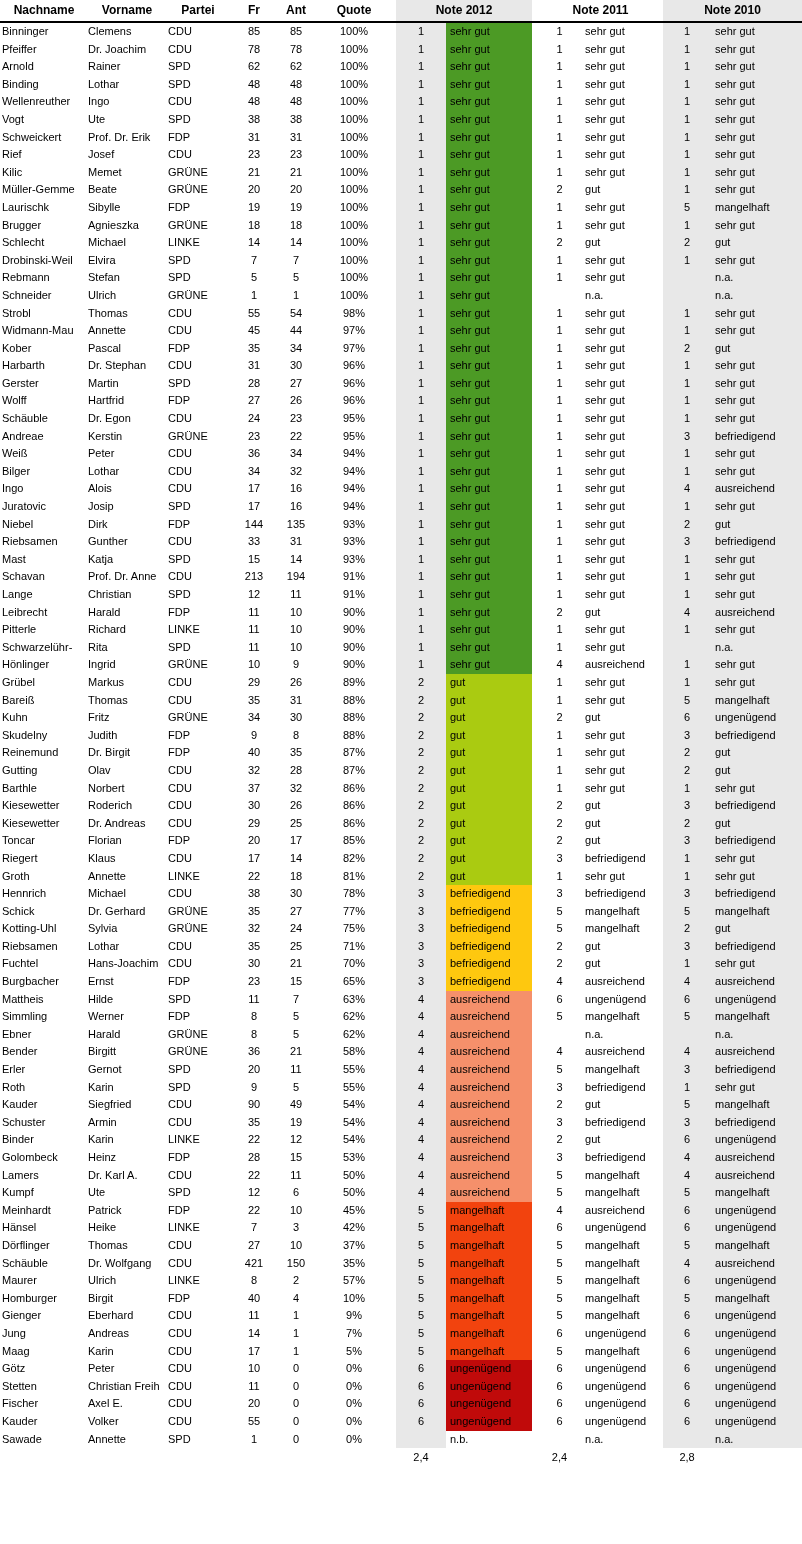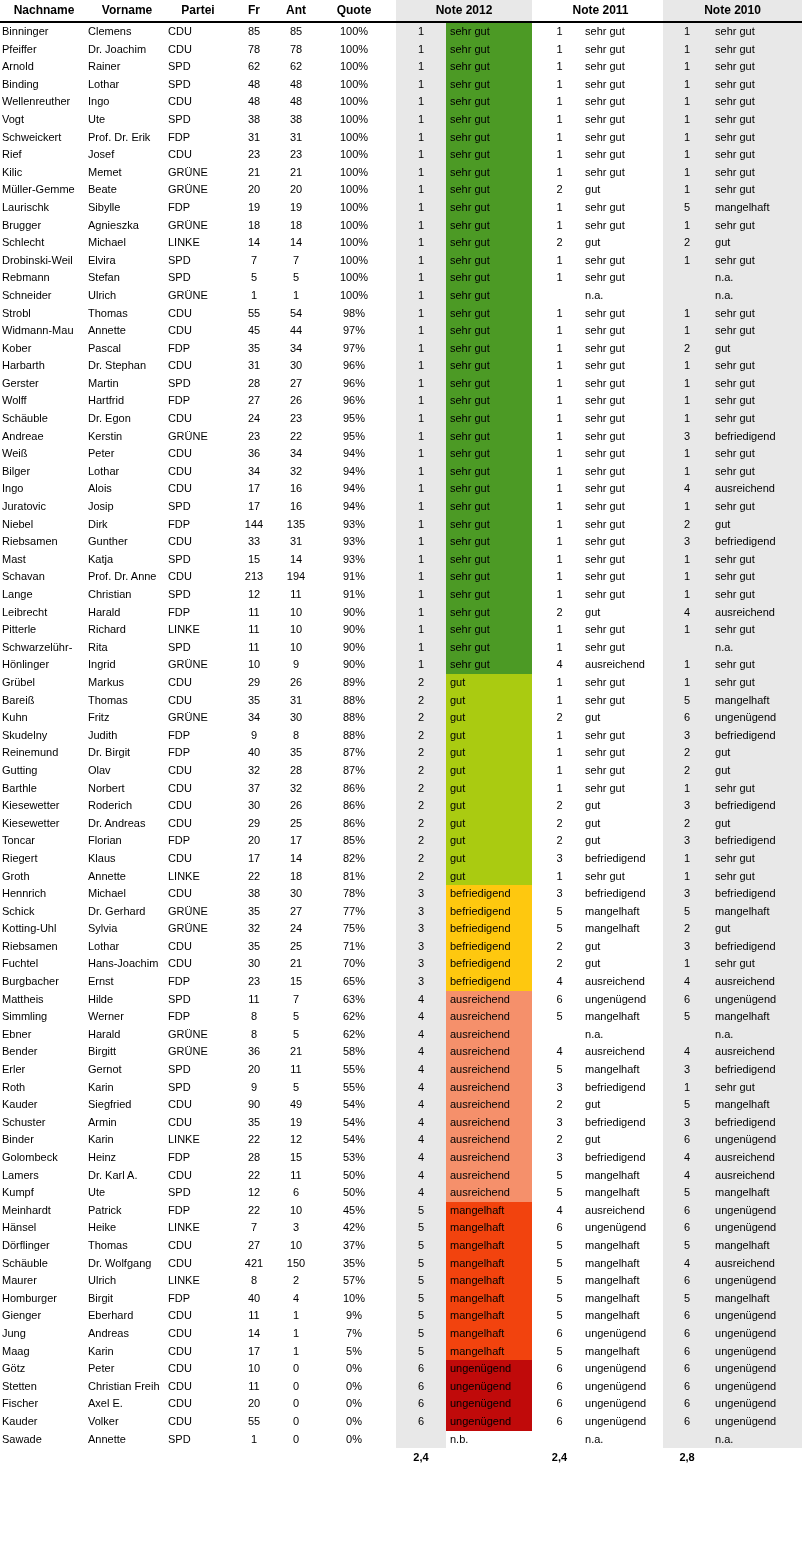--- a/index.html
+++ b/index.html
@@ -11,21 +11,21 @@
         font-size:11px;font-weight:normal;white-space:nowrap;overflow:hidden;
         vertical-align:middle;}
   thead th{height:21px;line-height:21px;font-weight:bold;font-size:12px;
            border-bottom:2px solid #000;}
   .h-left{text-align:center;padding-left:2px;}
   .h-center{text-align:center;}
   .td-text{text-align:left;padding-left:2px;}
   .td-num{text-align:center;}
   .td-grade{text-align:left;padding-left:4px;}
   .shade{background:#E8E8E8;}
-  .avg-row td{height:18px;line-height:18px;font-weight:bold;}
+  .avg-row td{height:18px;line-height:18px;}
 </style>
 </head>
 <body>
 
 <table>
   <colgroup>
     <col style="width:86px">
       <col style="width:80px">
       <col style="width:62px">
     <col style="width:52px">

